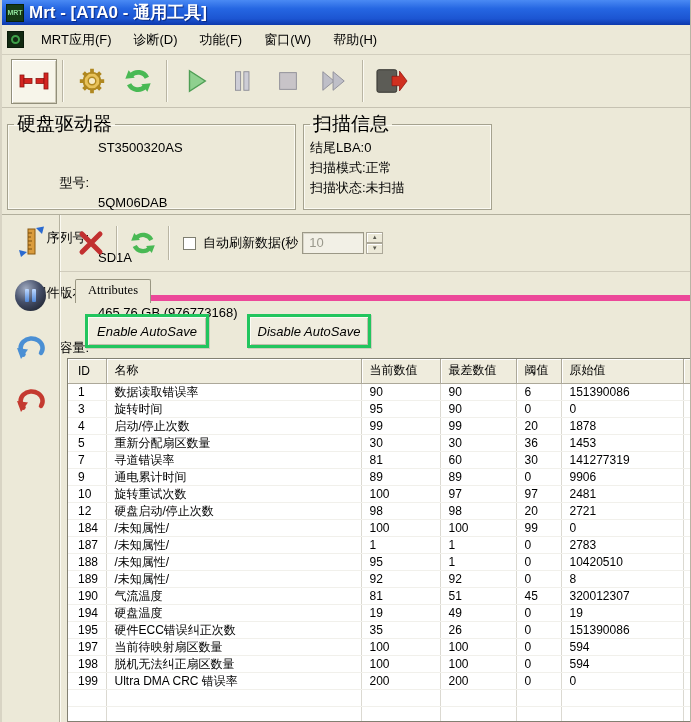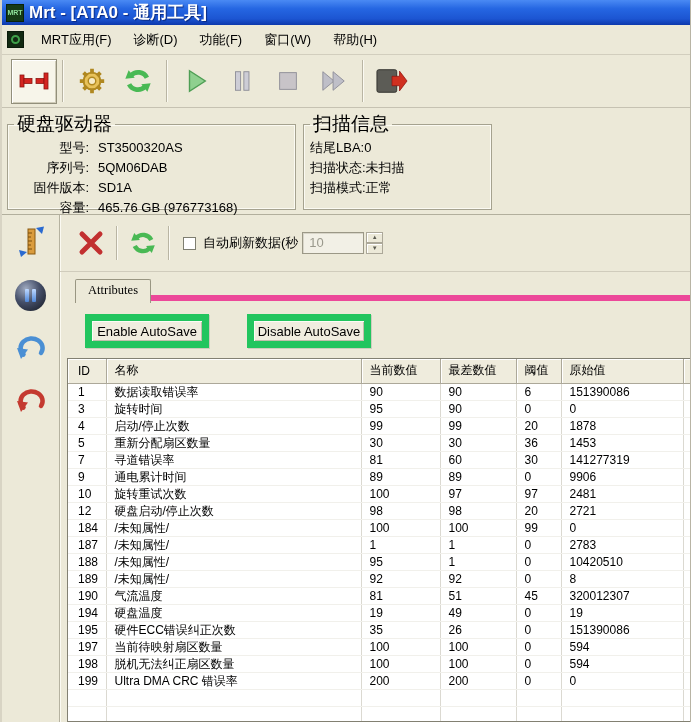--- a/index.html
+++ b/index.html
@@ -37,21 +37,21 @@
   .infobar{ height:107px; display:flex; gap:7px; padding:3px 0 4px 5px;
     border-bottom:1px solid #B2AF9D; }
   fieldset{ border:1px solid #A5A28F; box-shadow:inset 0 0 0 1px #FBFAF2; padding:1px 6px 2px 6px; }
   legend{ padding:0 3px; font-size:19px; }
   .fs-drive{ width:289px; }
   .fs-scan{ width:189px; }
   .right-col{ flex:1; display:flex; flex-direction:column; gap:3px; min-width:0; margin-top:4px; }
   .fs-recent{ height:38px; }
   .fs-task{ flex:1; }
   .drive-grid{ display:grid; grid-template-columns:84px 1fr; }
-  .drive-grid .lab{ text-align:right; padding-right:9px; line-height:20px; }
+  .drive-grid .lab{ text-align:right; padding-right:9px; line-height:20px;margin-top:35px; }
   .drive-grid .val{ line-height:20px; }
   .scan-line{ line-height:20px; }
   .recent-line{ padding-left:9px; line-height:18px; }
   .task-line{ padding-left:20px; padding-top:14px; }
   
   .main{ display:flex; height:507px; }
   .sidebar{ width:58px; flex:0 0 auto; border-right:1px solid #B5B2A0;
     box-shadow:1px 0 0 #FBFAF2; display:flex; flex-direction:column; align-items:center; padding-top:8px; }
   .side-btn{ width:38px; height:38px; margin-bottom:15px; display:flex; align-items:center; justify-content:center; }
   .sphere{ width:31px; height:31px; border-radius:50%;
@@ -70,21 +70,21 @@
   .spin-btns{ display:flex; flex-direction:column; margin-left:2px; }
   .spin-btns button{ width:17px; height:11px; font-size:6px; line-height:7px; color:#5A5A50;
     background:#ECE9D8; border:1px solid #ACA899; box-shadow:inset 1px 1px 0 #fff; padding:0; }
   
   .tabstrip{ margin:6px 0 0 15px; border-bottom:6px solid #ec4899; height:23px;font-family:Liberation Serif, serif; }
   .tab{ display:inline-block; background:#ECE9D8; border:1px solid #999682; border-bottom:none;
     border-radius:2px 2px 0 0; padding:3px 12px 5px 12px; font-size:12.5px; position:relative; top:1px; }
   
   .buttonrow{ margin:13px 0 0 25px; display:flex; gap:38px; }
   .xp-btn{ width:124px; height:34px; font-family:inherit; font-size:13px; background:#F0EDDF;
-    border:7px solid #22c55e; box-shadow:inset 1px 1px 0 #FCFBF5, inset -1px -1px 0 #C2BEAC, 1px 1px 0 rgba(0,0,0,.12); }
+    border:3px solid #22c55e; box-shadow:inset 1px 1px 0 #FCFBF5, inset -1px -1px 0 #C2BEAC, 1px 1px 0 rgba(0,0,0,.12);font-style:italic; }
   
   .tablewrap{ margin:10px 0 0 7px; flex:1; background:#fff; border:1px solid #828072; border-right:none; overflow:hidden; }
   table{ width:100%; border-collapse:collapse; table-layout:fixed; font-size:12px; }
   th{ background:#EFECDD; font-weight:normal; text-align:left; padding:3px 4px 4px 8px;
     border-right:1px solid #ACA899; border-bottom:1px solid #ACA899;
     box-shadow:inset 1px 1px 0 #FFFFFF; white-space:nowrap; overflow:hidden; }
   td{ padding:0 4px 0 8px; height:17px; line-height:16px; white-space:nowrap; overflow:hidden;
     border-right:1px solid #DBD9D1; border-bottom:1px solid #F1F0EB; }
   td:first-child, th:first-child{ padding-left:10px;margin-top:12px; }
   td:last-child, th:last-child{ border-right:none; }
@@ -179,22 +179,22 @@
       <div class="val">5QM06DAB</div>
       <div class="lab">固件版本:</div>
       <div class="val">SD1A</div>
       <div class="lab">容量:</div>
       <div class="val">465.76 GB (976773168)</div>
     </div>
   </fieldset>
   <fieldset class="fs-scan">
     <legend>扫描信息</legend>
     <div class="scan-line">结尾LBA:0</div>
+    <div class="scan-line">扫描模式:正常</div>
     <div class="scan-line">扫描状态:未扫描</div>
-    <div class="scan-line">扫描模式:正常</div>
   </fieldset>
 </div>
 
 <div class="main">
 
   <div class="sidebar">
     <div class="side-btn">
       <svg width="28" height="32" viewBox="0 0 28 32">
         <rect x="11" y="3" width="7" height="25" fill="#DA9C3E" stroke="#8A5A10"></rect>
         <g stroke="#7A4E0C" stroke-width="1">

